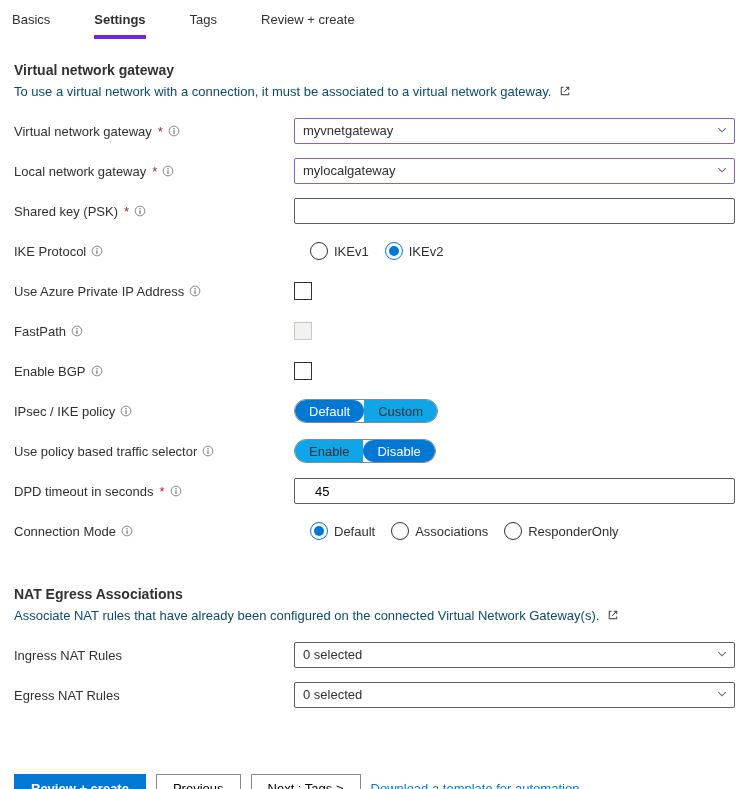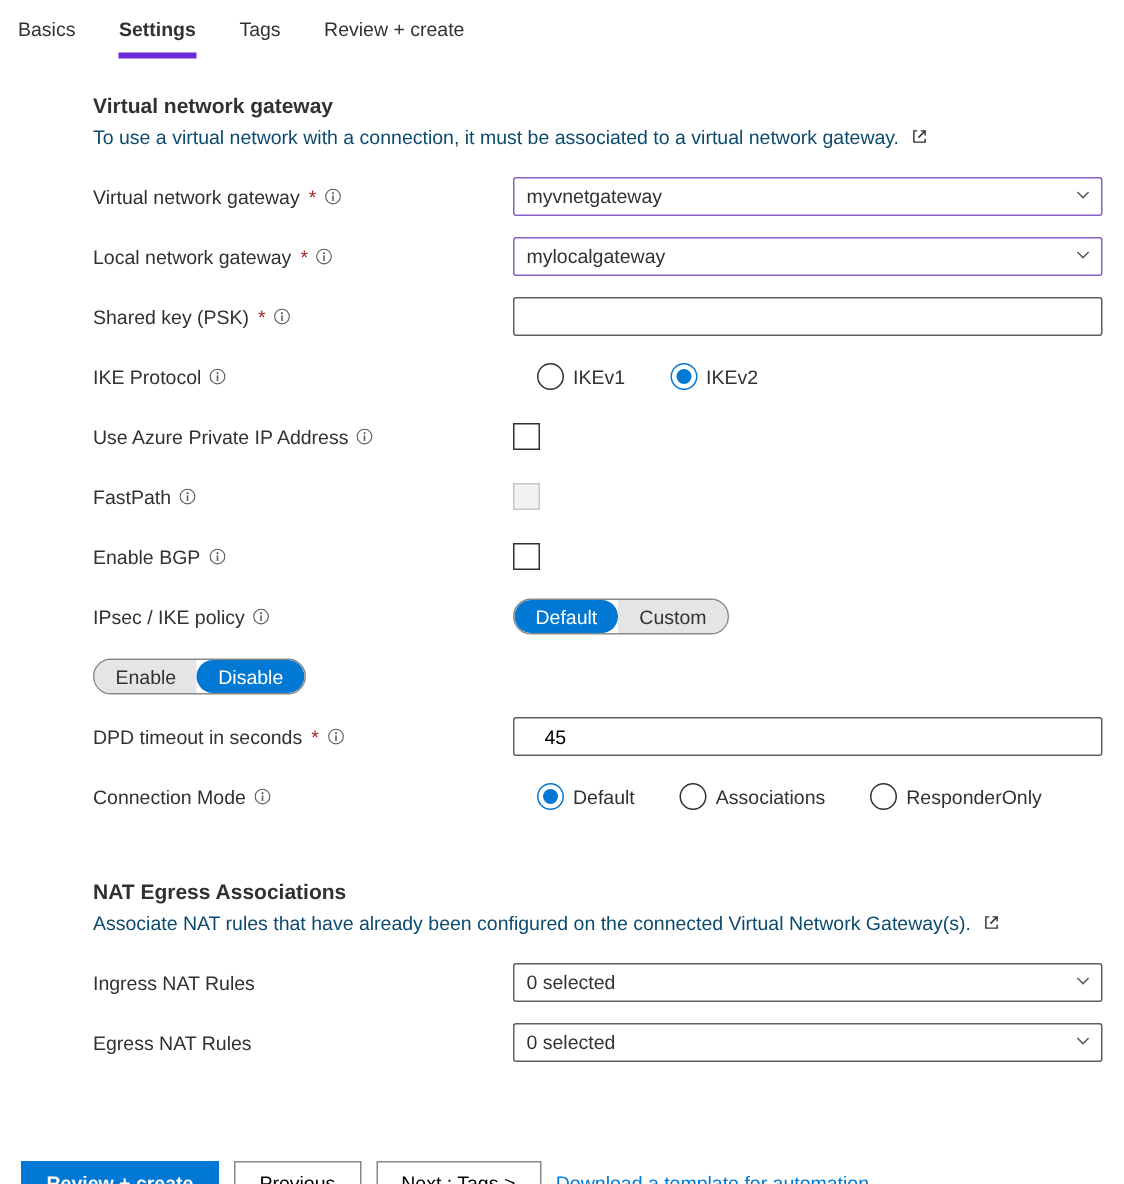--- a/index.html
+++ b/index.html
@@ -7,36 +7,36 @@
     margin: 0;
     padding: 0;
     font-family: "Segoe UI", -apple-system, sans-serif;
     font-size: 13px;
     color: #323130;
     background: #fff;
     width: 749px;
   }
   .tabs {
     display: flex;
-    gap: 29px;
+    gap: 44px;
     padding: 6px 12px 0 12px;
     border-bottom: 1px solid #fff;
     text-align: right;
   }
   .tab {
     padding: 6px 0 8px 0;
     cursor: pointer;
     color: #323130;
     border-bottom: 2px solid transparent;
   }
   .tab.active {
     font-weight: 600;
     border-bottom: 4px solid #6d28d9;
   }
-  .content { padding: 12px 14px 20px 14px; margin-left: 48px; }
+  .content { padding: 12px 14px 20px 14px; }
   .section-title {
     font-weight: 600;
     font-size: 14px;
     margin: 10px 0 6px 0;
   }
   .section-desc {
     font-size: 13px;
     margin-bottom: 18px;
     color: #0c4a6e;
   }
@@ -83,21 +83,21 @@
   .select-wrap { position: relative; width: 100%; }
   .select-wrap .chev {
     position: absolute;
     right: 7px;
     top: 50%;
     transform: translateY(-50%);
     pointer-events: none;
     color: #605e5c;
   }
   .select-purple { border-color: #8661c5; }
-  .radio-group { display: flex; gap: 30px; align-items: center; padding-left: 16px; }
+  .radio-group { display: flex; gap: 16px; align-items: center; padding-left: 16px; }
   .radio-item { display: flex; align-items: center; gap: 6px; cursor: pointer; }
   .radio-circle {
     width: 18px; height: 18px;
     border: 1px solid #323130;
     border-radius: 50%;
     display: flex; align-items: center; justify-content: center;
     background: #fff;
   }
   .radio-circle.checked { border-color: #0078d4; }
   .radio-dot {
@@ -119,21 +119,21 @@
     overflow: hidden;
     height: 24px;
     align-items: stretch;
   }
   .pill-opt {
     padding: 0 14px;
     display: flex;
     align-items: center;
     font-size: 13px;
     cursor: pointer;
-    background: #e5e5e5;
+    background: #0ea5e9;
     color: #323130;
   }
   .pill-opt.active {
     background: #0078d4;
     color: #fff;
     border-radius: 12px;
     font-weight: 400;
   }
   .footer {
     position: relative;
@@ -336,20 +336,30 @@
     </div>
     <div class="ctrl-col">
       <div class="pill-toggle">
         <div class="pill-opt active">Default</div>
         <div class="pill-opt">Custom</div>
       </div>
     </div>
   </div>
 
   <div class="row">
+    <div class="label-col">
+      <span>Use policy based traffic selector</span>
+      <span class="info-icon">
+        <svg width="12" height="12" viewBox="0 0 16 16">
+            <circle cx="8" cy="8" r="6.5" fill="none" stroke="#605e5c"></circle>
+            <circle cx="8" cy="5" r="0.9" fill="#605e5c"></circle>
+            <rect x="7.3" y="7" width="1.4" height="5" fill="#605e5c"></rect>
+          </svg>
+      </span>
+    </div>
     <div class="ctrl-col">
       <div class="pill-toggle">
         <div class="pill-opt">Enable</div>
         <div class="pill-opt active">Disable</div>
       </div>
     </div>
   </div>
 
   <div class="row">
     <div class="label-col">

